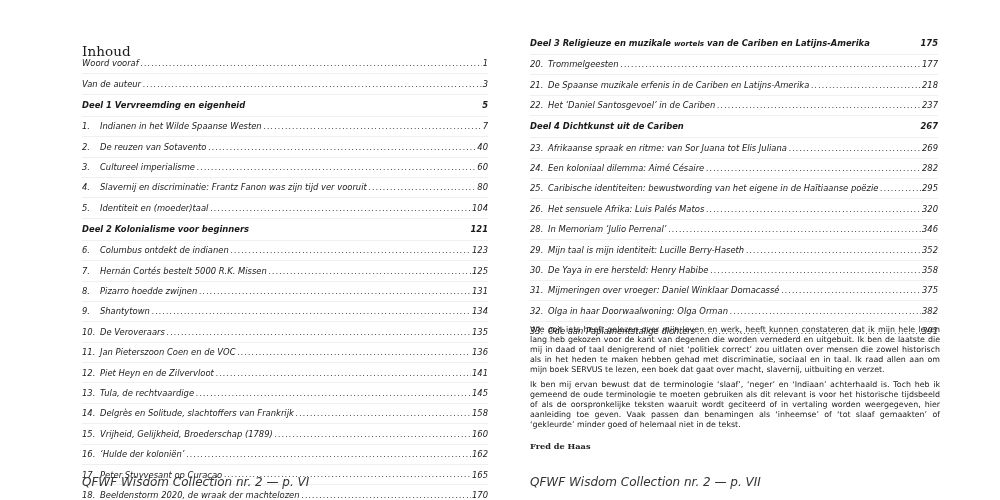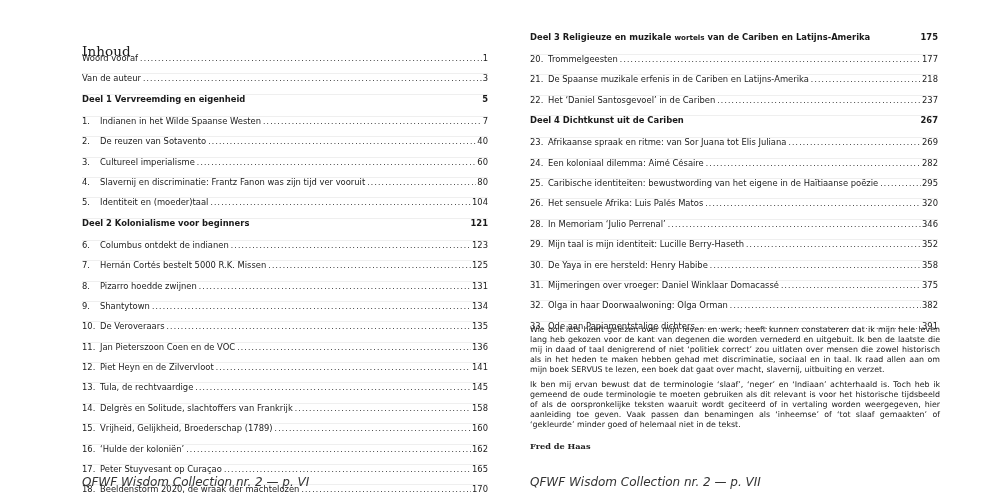--- a/index.html
+++ b/index.html
@@ -40,26 +40,27 @@
       margin: 0;
       padding: 0;
     }
     .page-left .toc { left: 82px; top: 54px; width: 406px; }
     .page-right .toc { left: 30px; top: 33px; width: 408px; }
 
     .toc-row {
       position: relative;
       height: 19.4px;
       display: flex;
-      align-items: flex-start;
+      align-items: center;
       font-size: 8.4px;
       line-height: 1;
       border-bottom: 1px solid #efefef;
       white-space: nowrap;
       overflow: hidden;
+      font-style: italic;
     }
     .toc-row.section {
       font-weight: bold;
       height: 21px;
     }
     .toc-num {
       display: inline-block;
       width: 18px;
       flex: 0 0 auto;
     }

